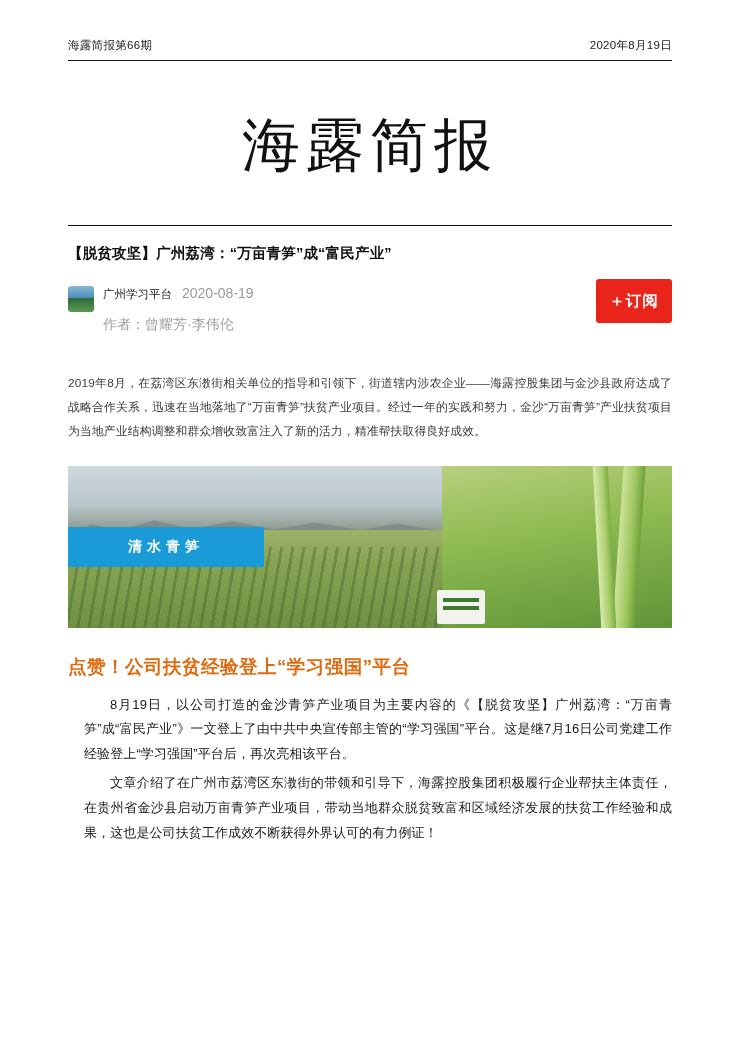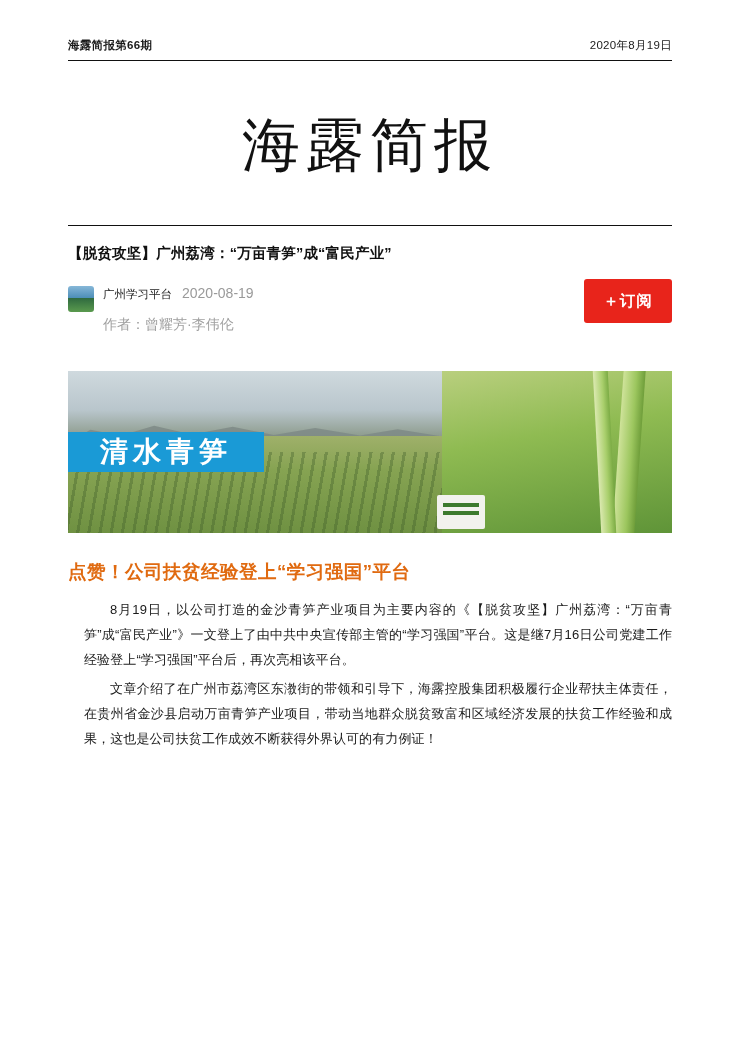--- a/index.html
+++ b/index.html
@@ -30,21 +30,21 @@
     display: flex;
     justify-content: space-between;
     align-items: flex-end;
     padding-top: 38px;
     padding-bottom: 7px;
     border-bottom: 1px solid #111;
     font-size: 11.5px;
     color: #1a1a1a;
     letter-spacing: 0.3px;
   }
-  .topbar .left { font-weight: bold; }
+  .topbar .left { font-weight: normal; }
   .topbar .right { font-weight: normal; }
 
   
   .masthead {
     text-align: center;
     font-size: 58px;
     font-weight: normal;
     letter-spacing: 6px;
     color: #111;
     padding: 46px 0 40px 0;
@@ -97,21 +97,21 @@
   }
   .acct-author {
     font-size: 14px;
     color: #a0a0a0;
     margin-top: 14px;
   }
   .subscribe {
     position: absolute;
     right: 0;
     top: -6px;
-    width: 88px;
+    width: 76px;
     height: 44px;
     background: #e8241b;
     color: #fff;
     border: none;
     border-radius: 3px;
     font-size: 15.5px;
     font-weight: bold;
     letter-spacing: 1px;
     display: flex;
     align-items: center;
@@ -178,21 +178,21 @@
     left: 0;
     top: 50%;
     transform: translateY(-50%);
     width: 196px;
     height: 40px;
     background: #1a9ad6;
     display: flex;
     align-items: center;
     justify-content: center;
     color: #fff;
-    font-size: 28px;
+    font-size: 14px;
     font-weight: bold;
     letter-spacing: 5px;
     font-family: "DejaVu Sans", sans-serif;
   }
   .ph-pack {
     position: absolute;
     right: 31%;
     bottom: 4px;
     width: 48px;
     height: 34px;
@@ -248,20 +248,21 @@
         <div class="acct-line1">
           <span class="acct-name">广州学习平台</span>
           <span class="acct-date">2020-08-19</span>
         </div>
         <div class="acct-author">作者：曾耀芳·李伟伦</div>
       </div>
       <div class="subscribe">＋订阅</div>
     </div>
 
     <div class="body-wrap">
+      <p class="body-p">2019年8月，在荔湾区东漖街相关单位的指导和引领下，街道辖内涉农企业——海露控股集团与金沙县政府达成了战略合作关系，迅速在当地落地了“万亩青笋”扶贫产业项目。经过一年的实践和努力，金沙“万亩青笋”产业扶贫项目为当地产业结构调整和群众增收致富注入了新的活力，精准帮扶取得良好成效。</p>
     </div>
 
     <div class="photo">
       <div class="ph-sky"></div>
       <div class="ph-mtn"></div>
       <div class="ph-field"></div>
       <div class="ph-rows"></div>
       <div class="ph-right">
         <div class="ph-stalk"></div>
         <div class="ph-stalk2"></div>

